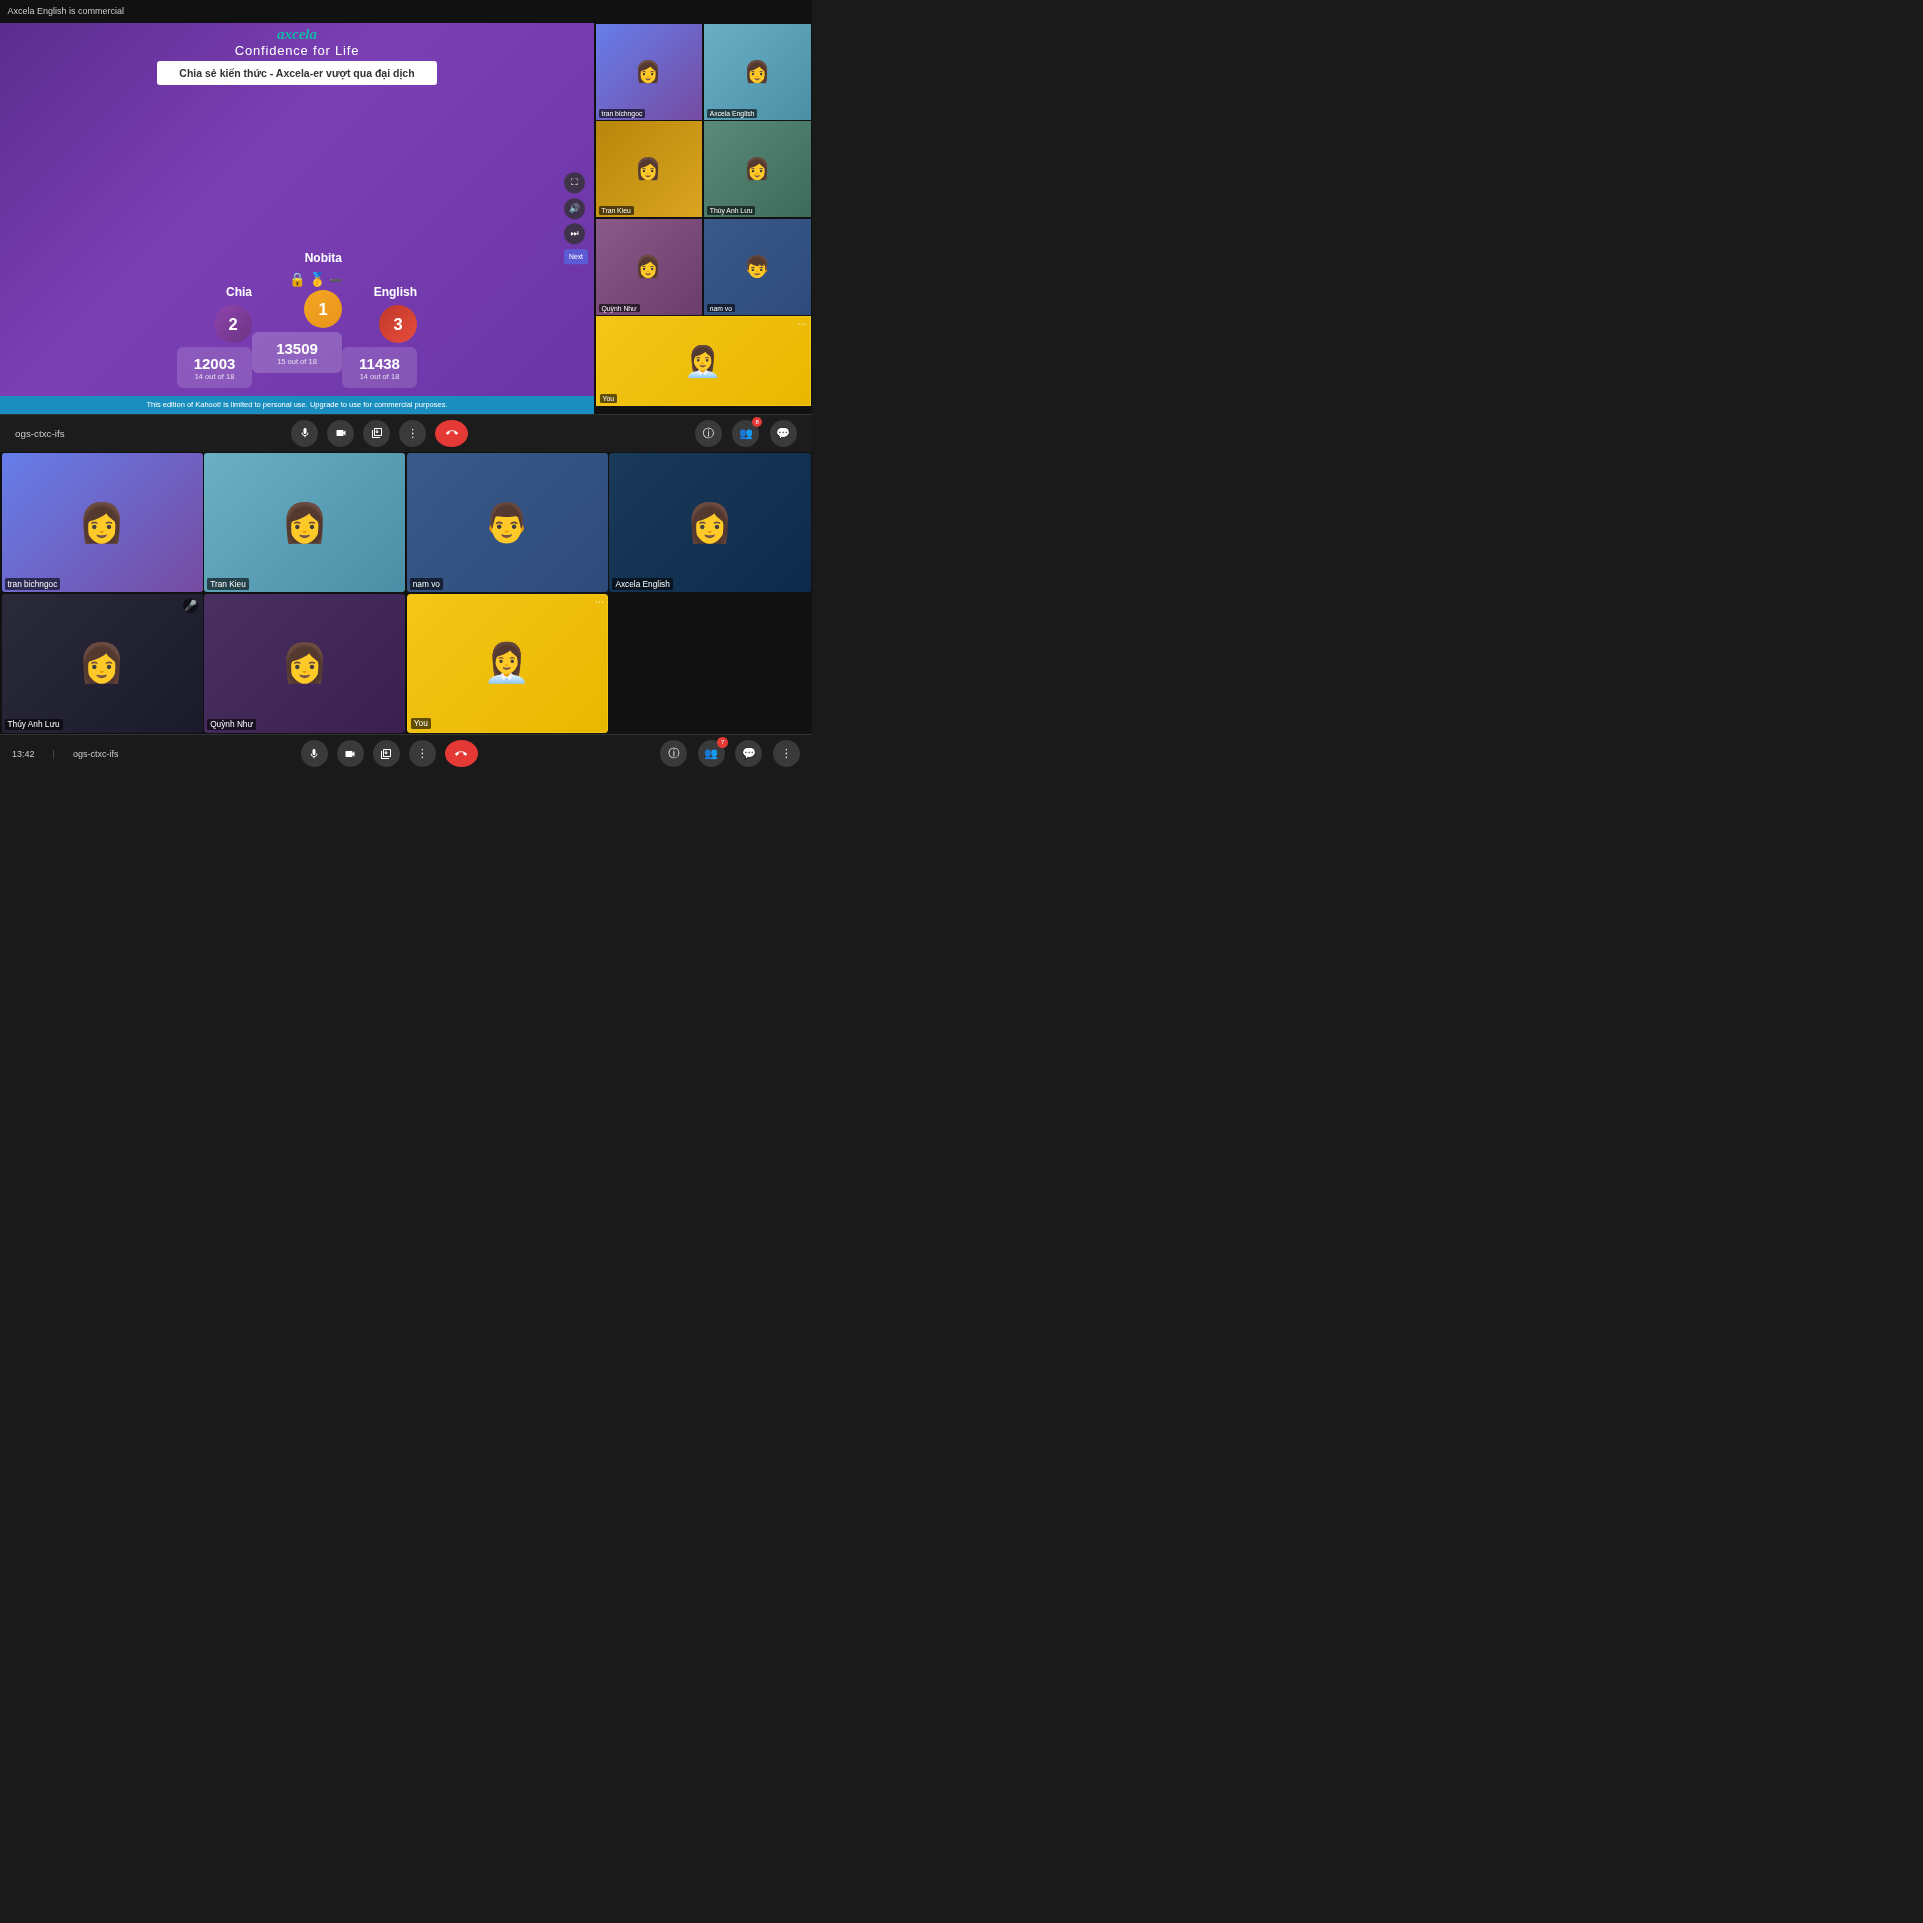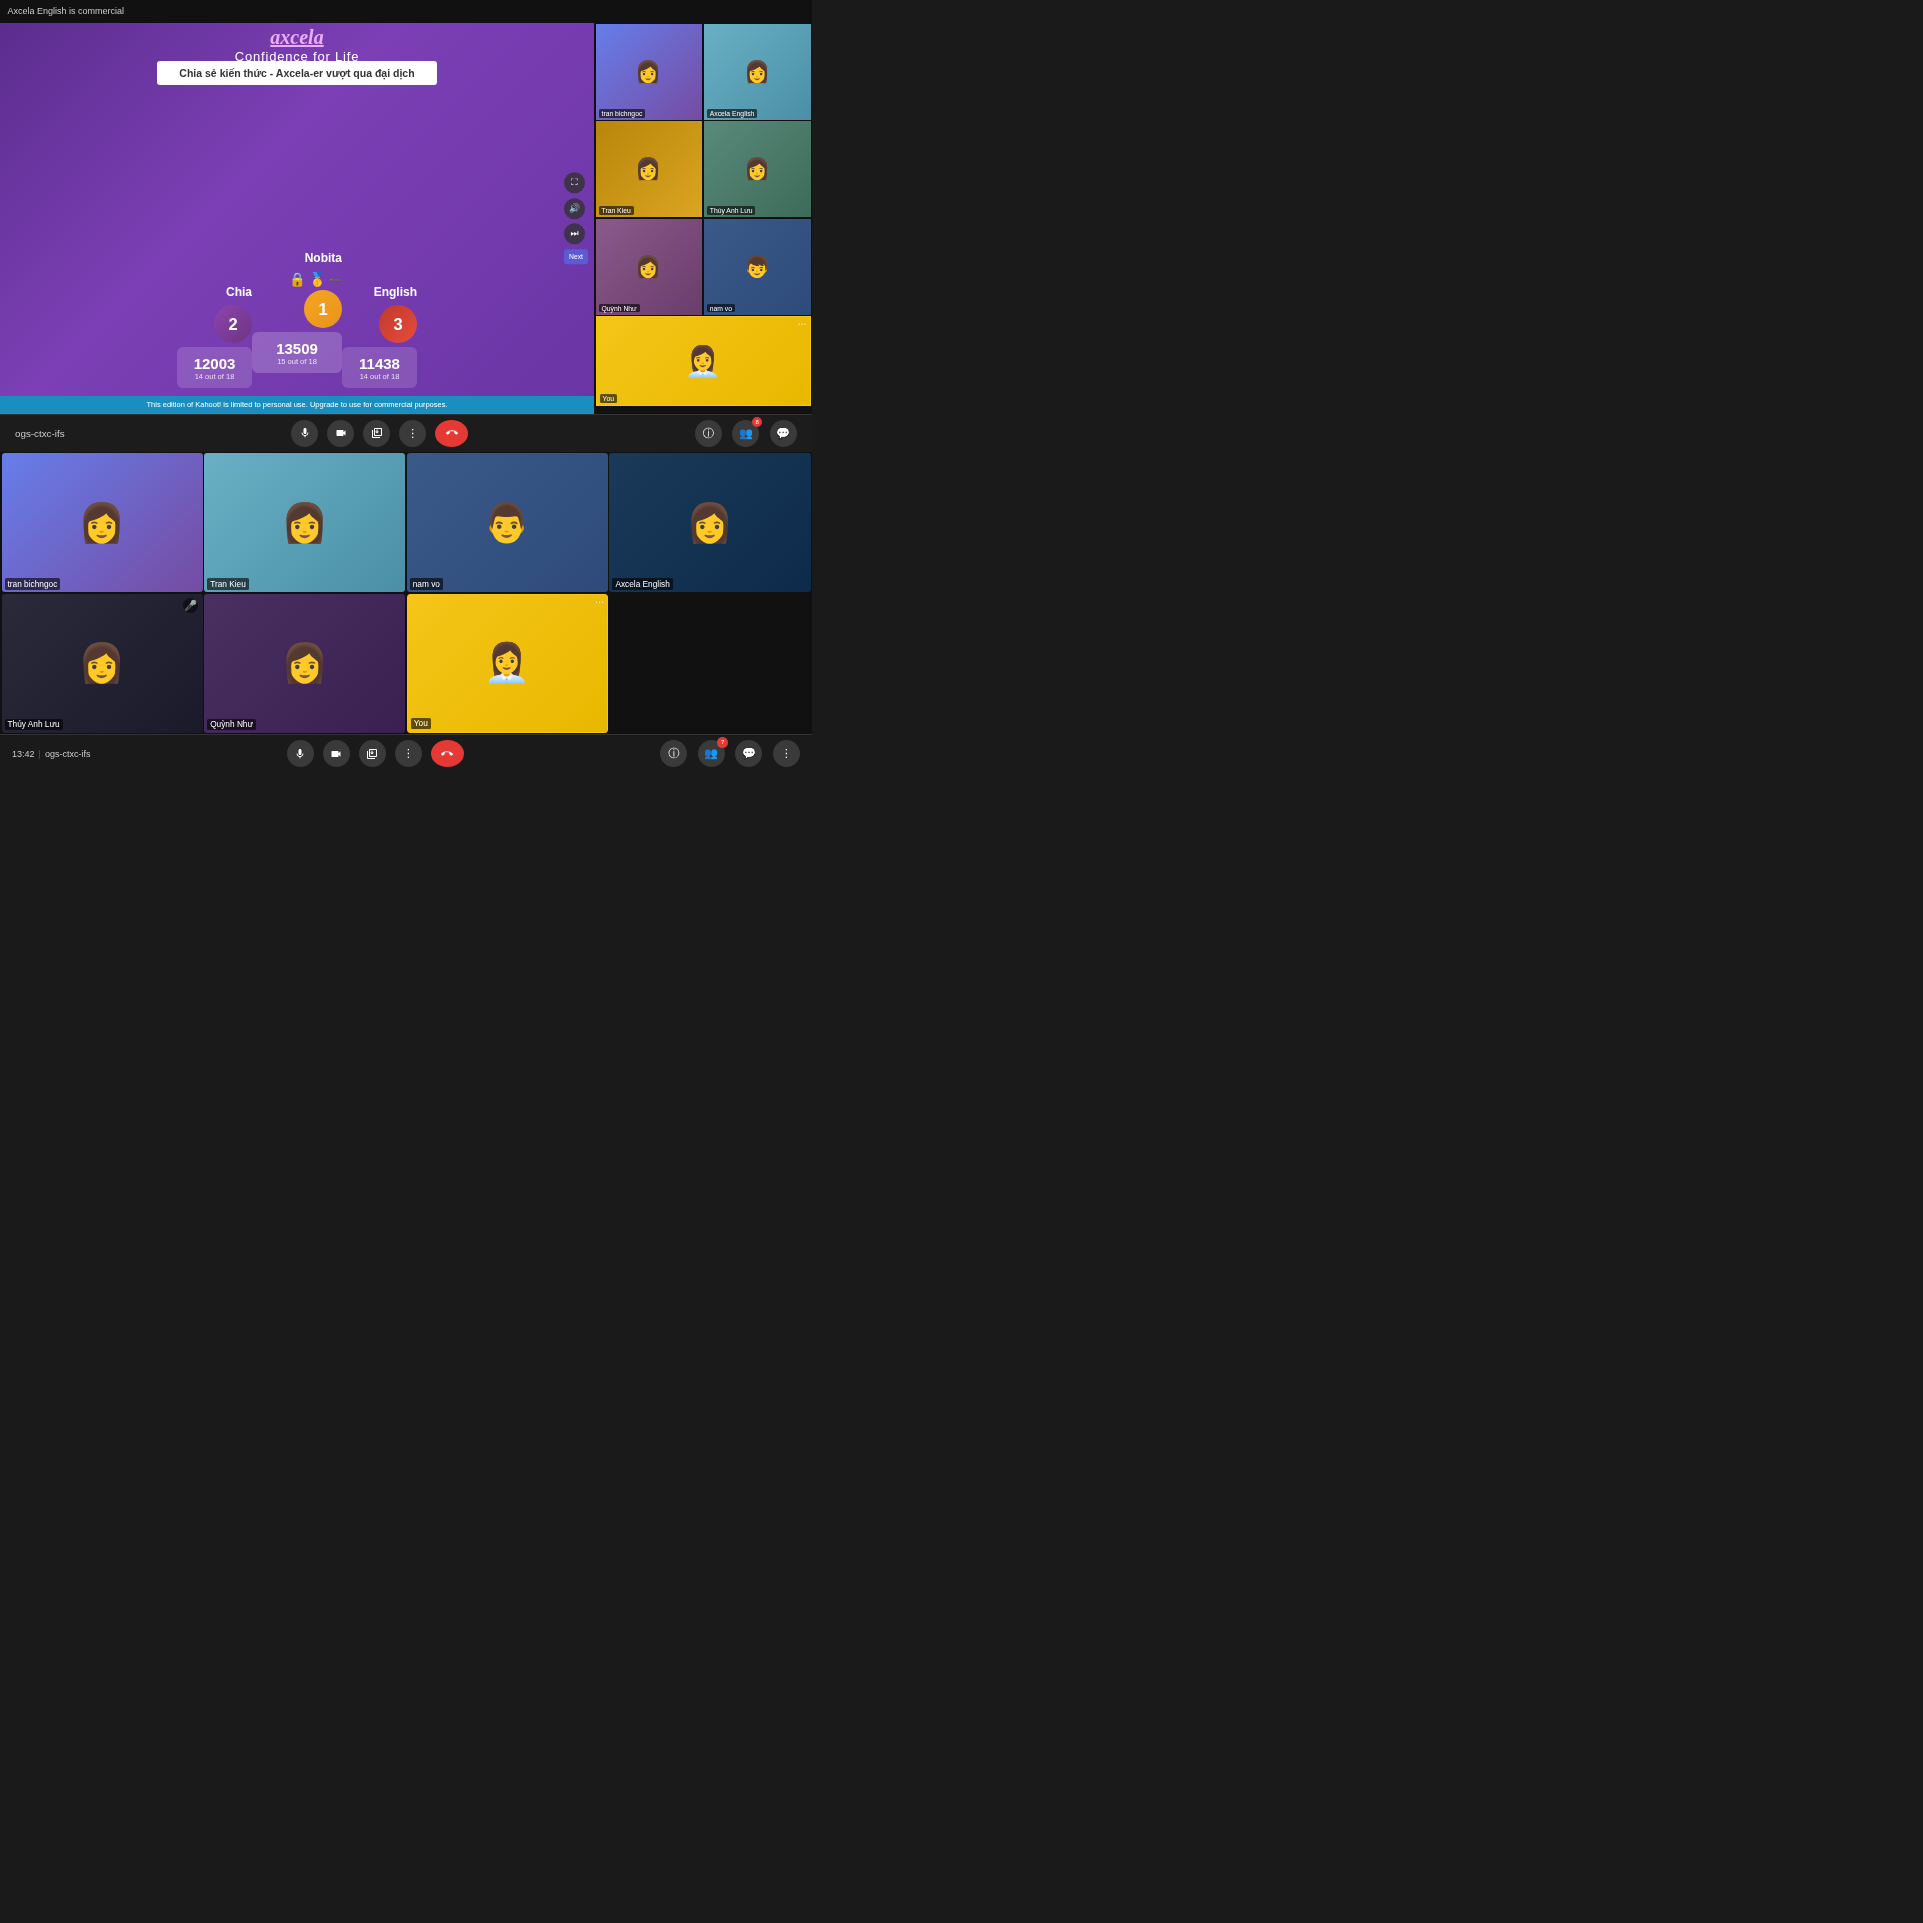--- a/index.html
+++ b/index.html
@@ -41,26 +41,25 @@
 
     .axcela-logo {
       position: absolute;
       top: 3.8px;
       left: 50%;
       transform: translateX(-50%);
       text-align: center;
       z-index: 10;
     }
     .axcela-logo .logo-text {
-      font-size: 20px;
+      font-size: 15px;
       font-weight: bold;
-      color: #f0abfc;
+      color: #14b8a6;
       font-family: 'Georgia', serif;
       font-style: italic;
-      text-decoration: underline;
     }
     .axcela-logo .logo-sub {
       font-size: 13px;
       color: white;
       letter-spacing: 0.8px;
     }
 
     .kahoot-frame {
       width: 100%;
       height: 100%;
@@ -360,21 +359,21 @@
       display: flex;
       align-items: center;
       justify-content: space-between;
       padding: 0 12px;
       border-top: 0.8px solid #333;
     }
 
     .bottom-left {
       display: flex;
       align-items: center;
-      gap: 4px;
+      gap: 18px;
       font-size: 9px;
       color: #ccc;
       text-align: right;
     }
 
     .time-display {
       font-size: 9px;
       color: #ccc;
     }
 

